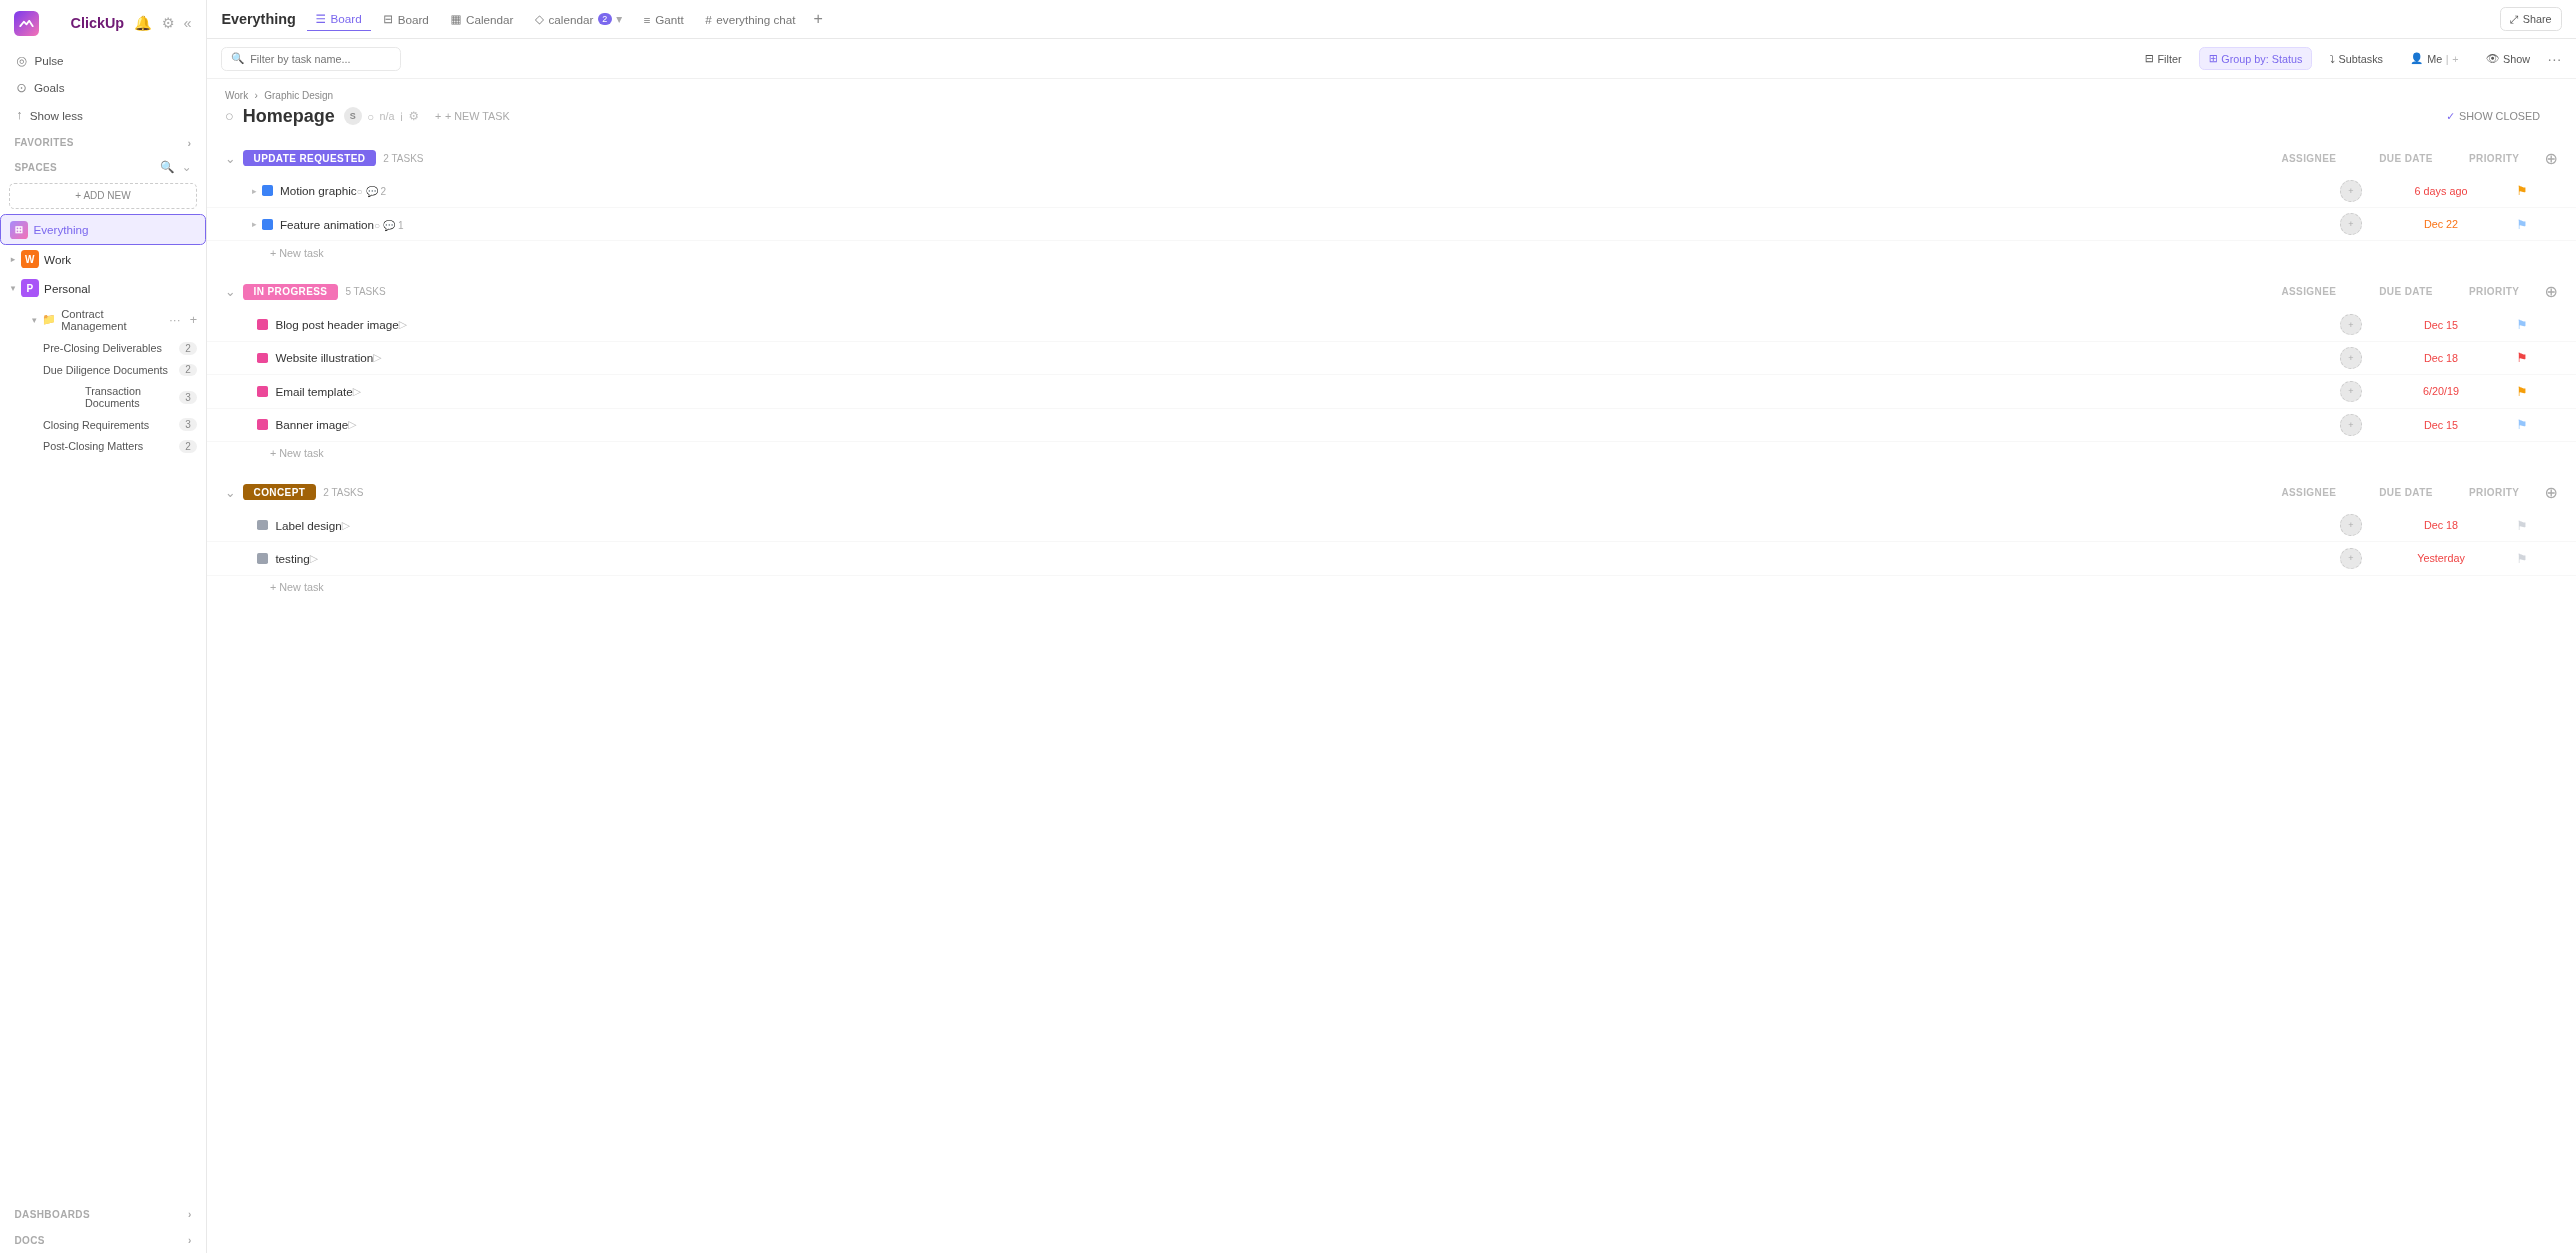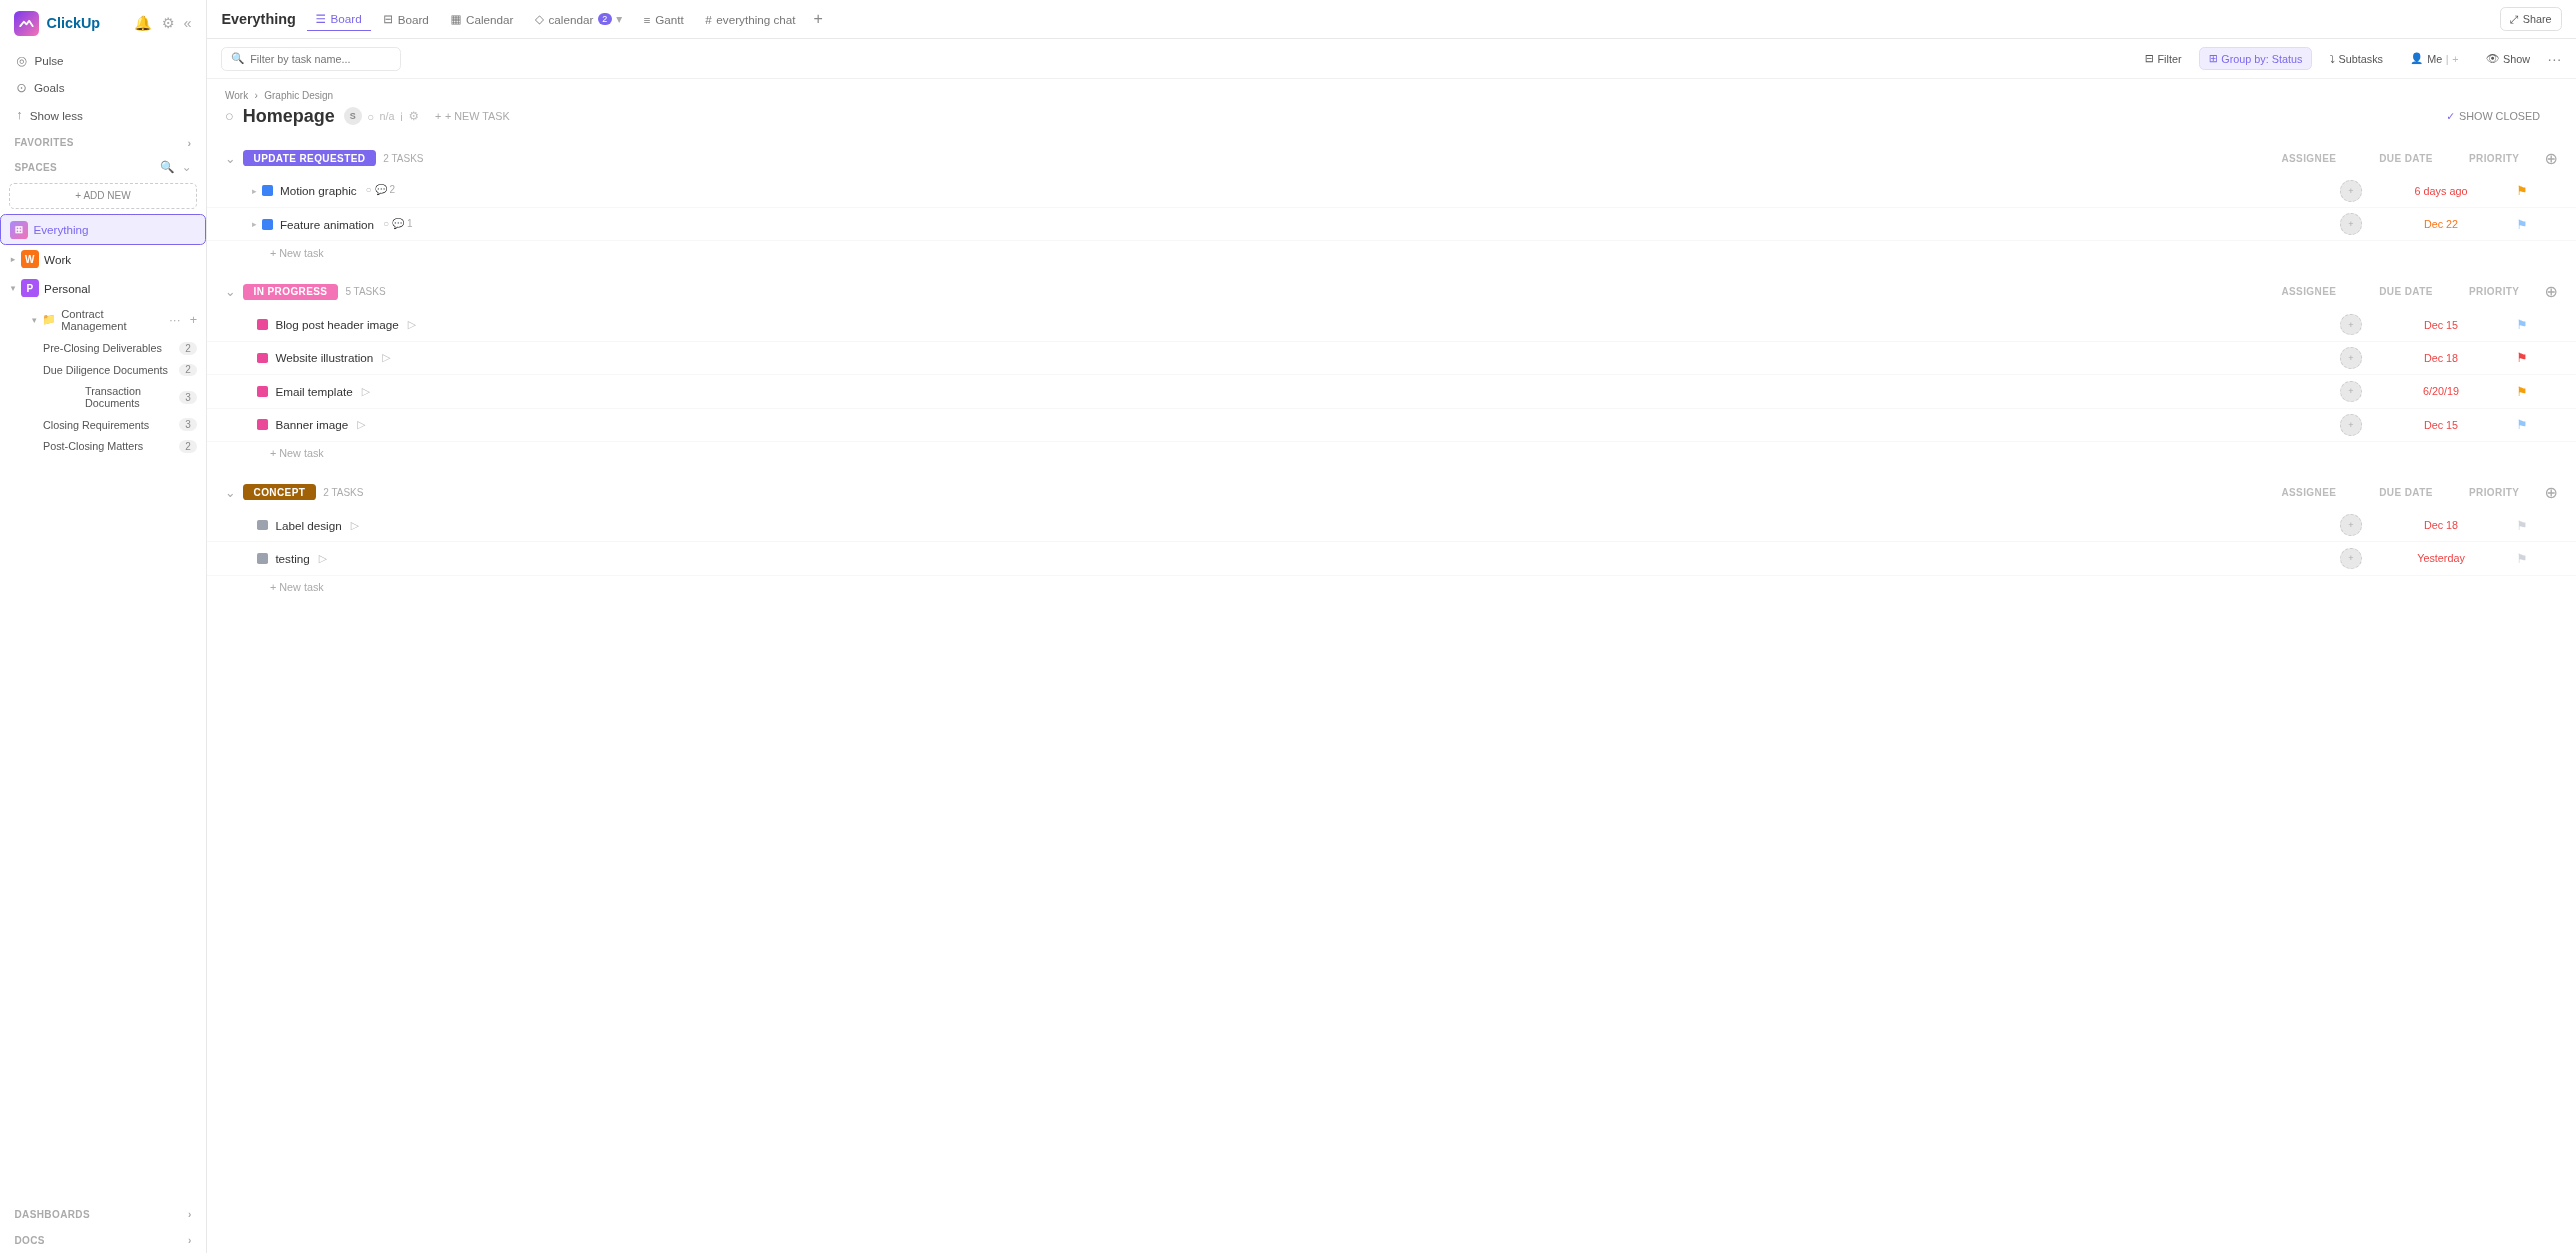--- a/index.html
+++ b/index.html
@@ -2,21 +2,21 @@
 <html style="font-size:14.4px"><head>
   <meta charset="utf-8">
   <style>
     * { box-sizing: border-box; margin: 0; padding: 0; }
     body { font-family: -apple-system, BlinkMacSystemFont, 'Segoe UI', sans-serif; font-size: 11.7px; background: #fff; display: flex; height: 100vh; overflow: hidden; }
 
     
     .sidebar { width: 207px; min-width: 207px; background: #fff; border-right: 0.9px solid #e8e8e8; display: flex; flex-direction: column; overflow-y: auto; }
     .sidebar-logo { display: flex; align-items: center; padding: 10.8px 14.4px; gap: 7.2px; }
     .logo-icon { width: 25px; height: 25px; }
-    .logo-text { font-size: 14.4px; font-weight: 700; color: #0369a1; }
+    .logo-text { font-size: 14.4px; font-weight: 700; color: #701a75; margin-left: 24px; }
     .sidebar-nav { padding: 0 7.2px; }
     .sidebar-nav-item { display: flex; align-items: center; gap: 7.2px; padding: 6.3px 9px; border-radius: 5.4px; cursor: pointer; color: #555; font-size: 11.7px; }
     .sidebar-nav-item .nav-icon { font-size: 12.6px; color: #888; }
     .sidebar-section-label { font-size: 10px; font-weight: 600; color: #aaa; letter-spacing: 0.4px; padding: 9px 14.4px 3.6px; display: flex; align-items: flex-start; justify-content: space-between; }
     .sidebar-section-label .chevron { cursor: pointer; font-size: 10.8px; }
     .spaces-header { display: flex; align-items: center; justify-content: space-between; padding: 7.2px 14.4px 3.6px; }
     .spaces-label { font-size: 10px; font-weight: 600; color: #aaa; letter-spacing: 0.4px; }
     .spaces-icons { display: flex; gap: 7.2px; color: #aaa; font-size: 11.7px; }
     .add-new-btn { margin: 5.4px 9px; padding: 6.3px 10.8px; border: 1.3px dashed #ccc; border-radius: 5.4px; color: #888; font-size: 10px; cursor: pointer; text-align: center; }
     .space-item { display: flex; align-items: center; gap: 5.4px; padding: 5.4px 9px; border-radius: 5.4px; cursor: pointer; color: #333; font-size: 11.7px; font-weight: 500; }
@@ -83,21 +83,21 @@
     .col-label.priority { width: 54px; text-align: center; }
     .group-add { color: #aaa; font-size: 16px; cursor: pointer; margin-left: 7.2px; }
 
     
     .task-row { display: flex; align-items: center; padding: 5.4px 18px 5.4px 45px; border-bottom: 0.9px solid #f7f7f7; cursor: pointer; }
     .task-expand { color: #bbb; font-size: 9px; margin-right: 5.4px; cursor: pointer; }
     .task-color { width: 10.8px; height: 10.8px; border-radius: 1.8px; margin-right: 7.2px; flex-shrink: 0; }
     .task-color.blue { background: #3b82f6; }
     .task-color.pink { background: #ec4899; }
     .task-color.gray { background: #9ca3af; }
-    .task-name { flex: 1; font-size: 11.7px; color: #333; display: flex; align-items: flex-start; gap: 9px; }
+    .task-name { flex: 1; font-size: 11.7px; color: #333; display: flex; align-items: flex-end; gap: 0; }
     .task-meta-icons { display: flex; align-items: center; gap: 3.6px; color: #bbb; font-size: 10px; }
     .task-right { display: flex; align-items: center; }
     .task-cell { width: 90px; display: flex; align-items: center; justify-content: center; }
     .assignee-avatar { width: 21.6px; height: 21.6px; border-radius: 50%; background: #e8e8e8; display: flex; align-items: center; justify-content: center; color: #aaa; font-size: 9px; border: 0.9px dashed #ccc; cursor: pointer; }
     .due-date { font-size: 10.8px; font-weight: 500; }
     .due-red { color: #ef4444; }
     .due-orange { color: #f97316; }
     .priority-flag { font-size: 12.6px; }
     .flag-yellow { color: #f59e0b; }
     .flag-red { color: #ef4444; }

